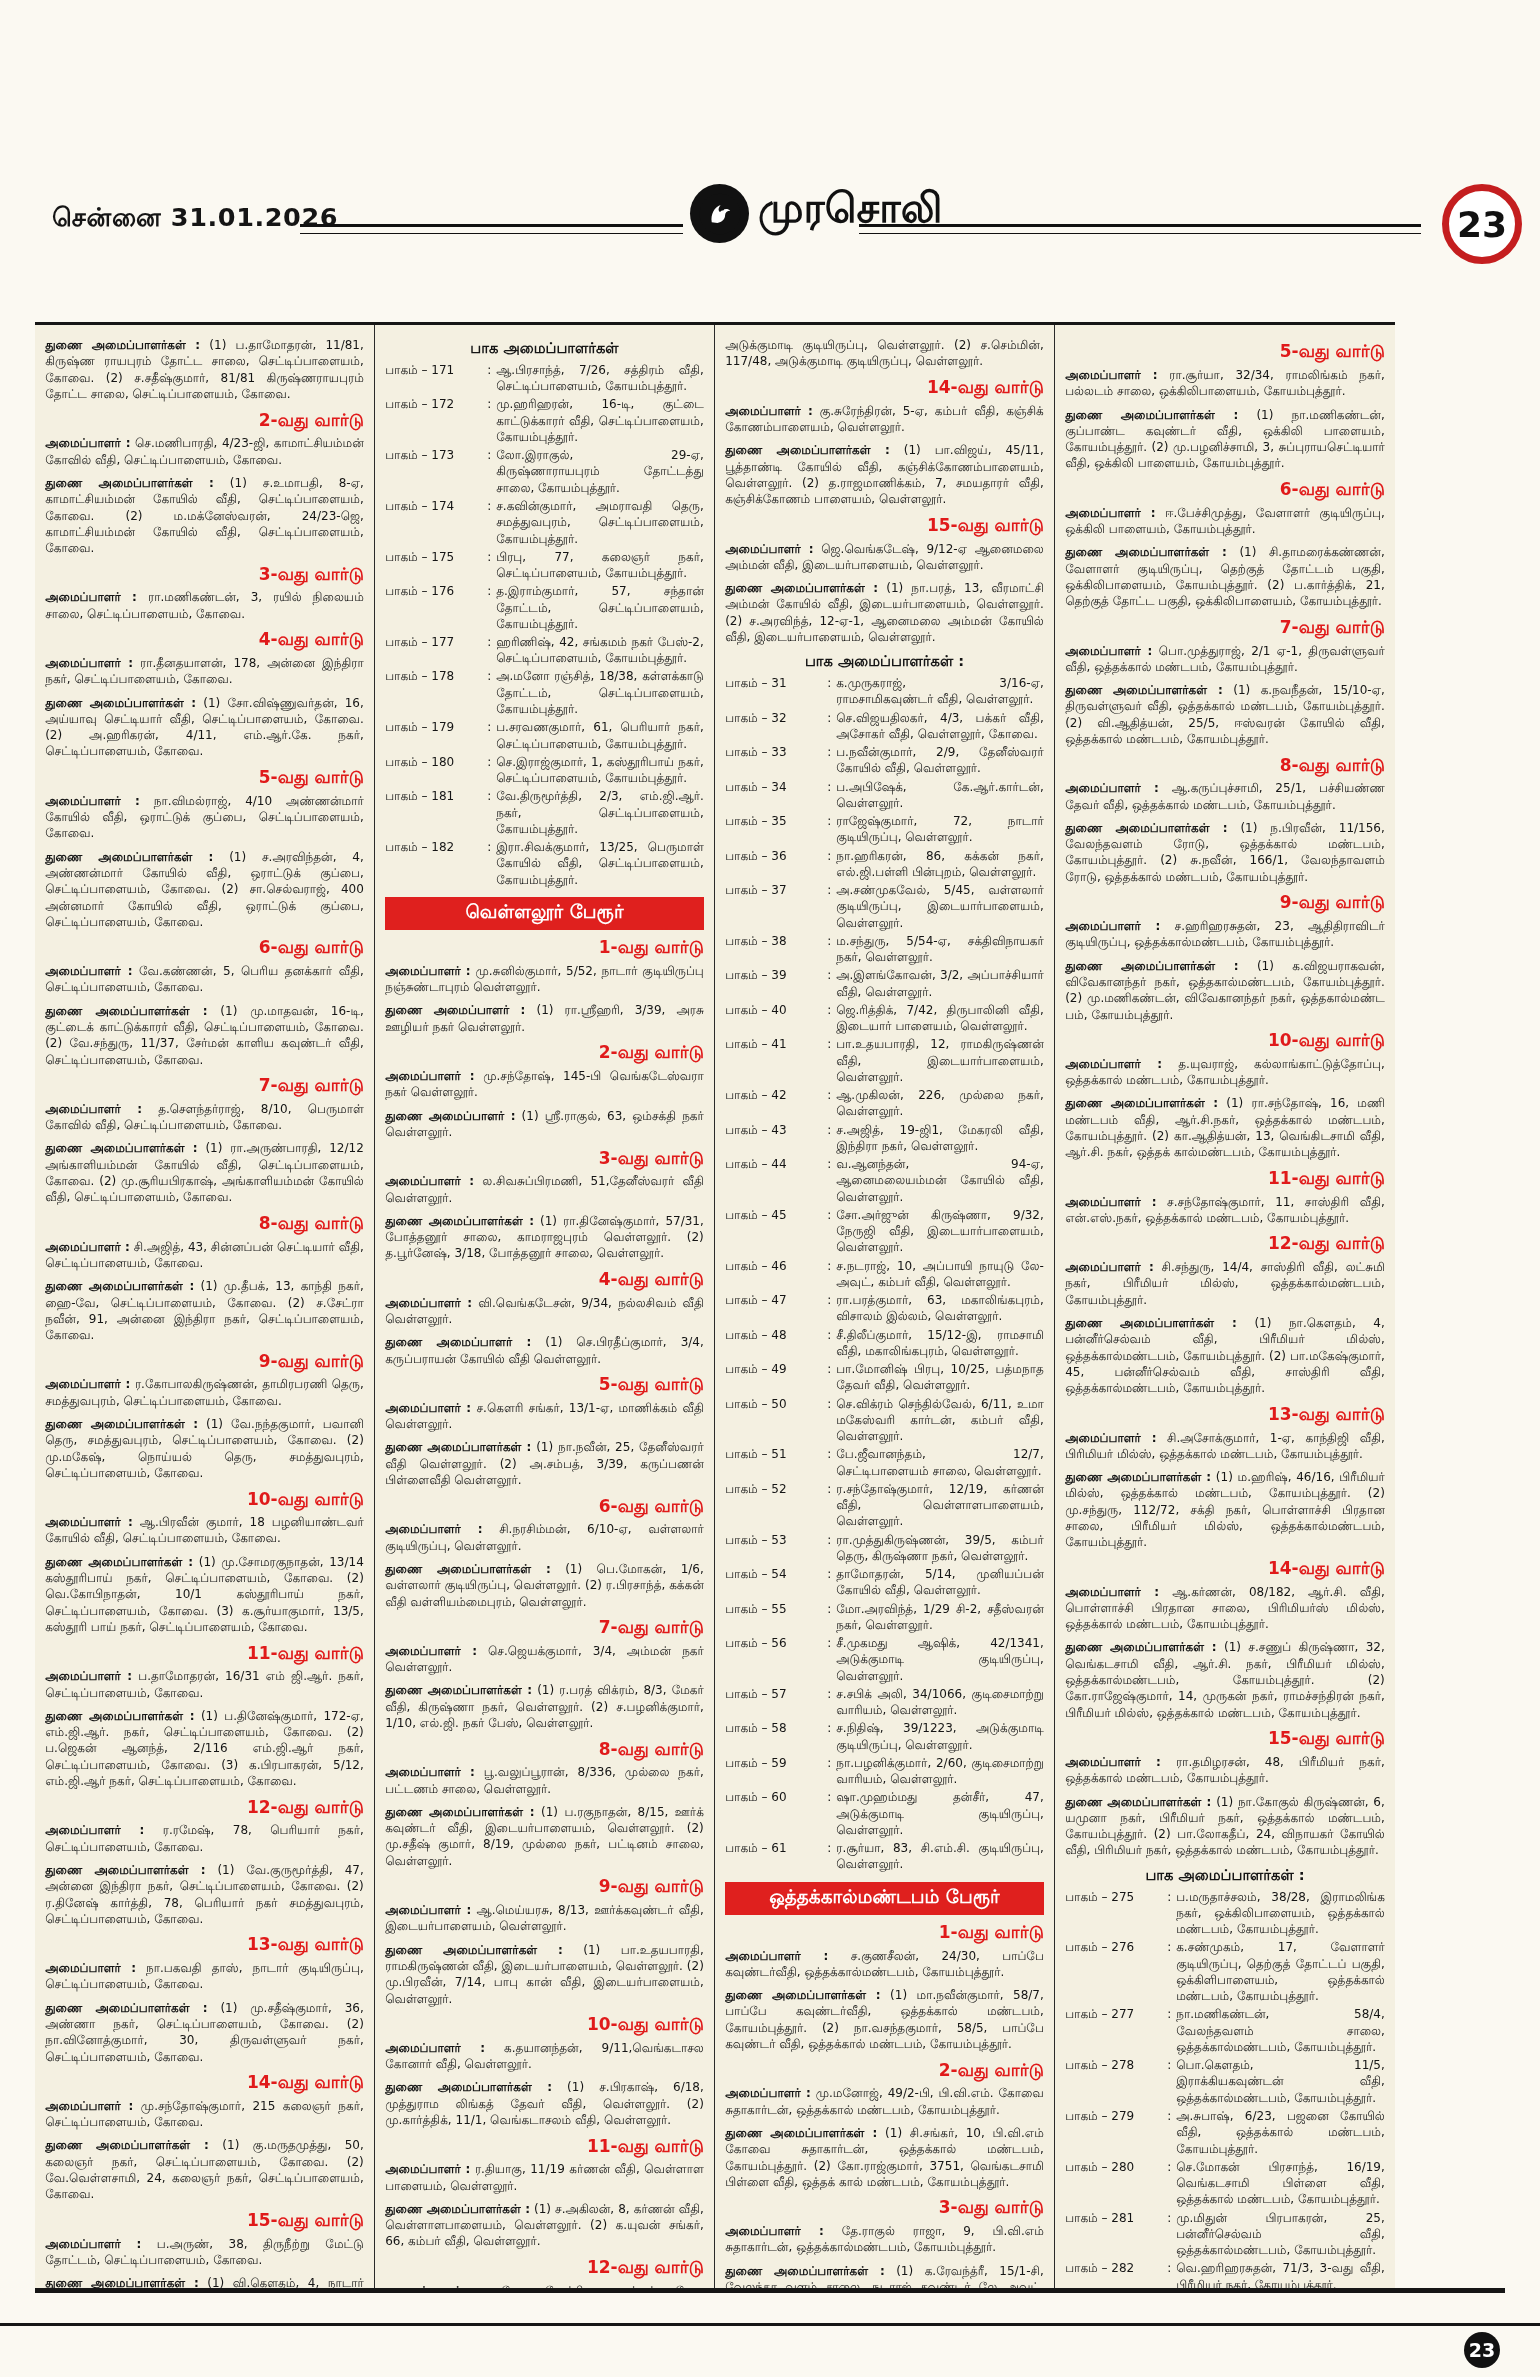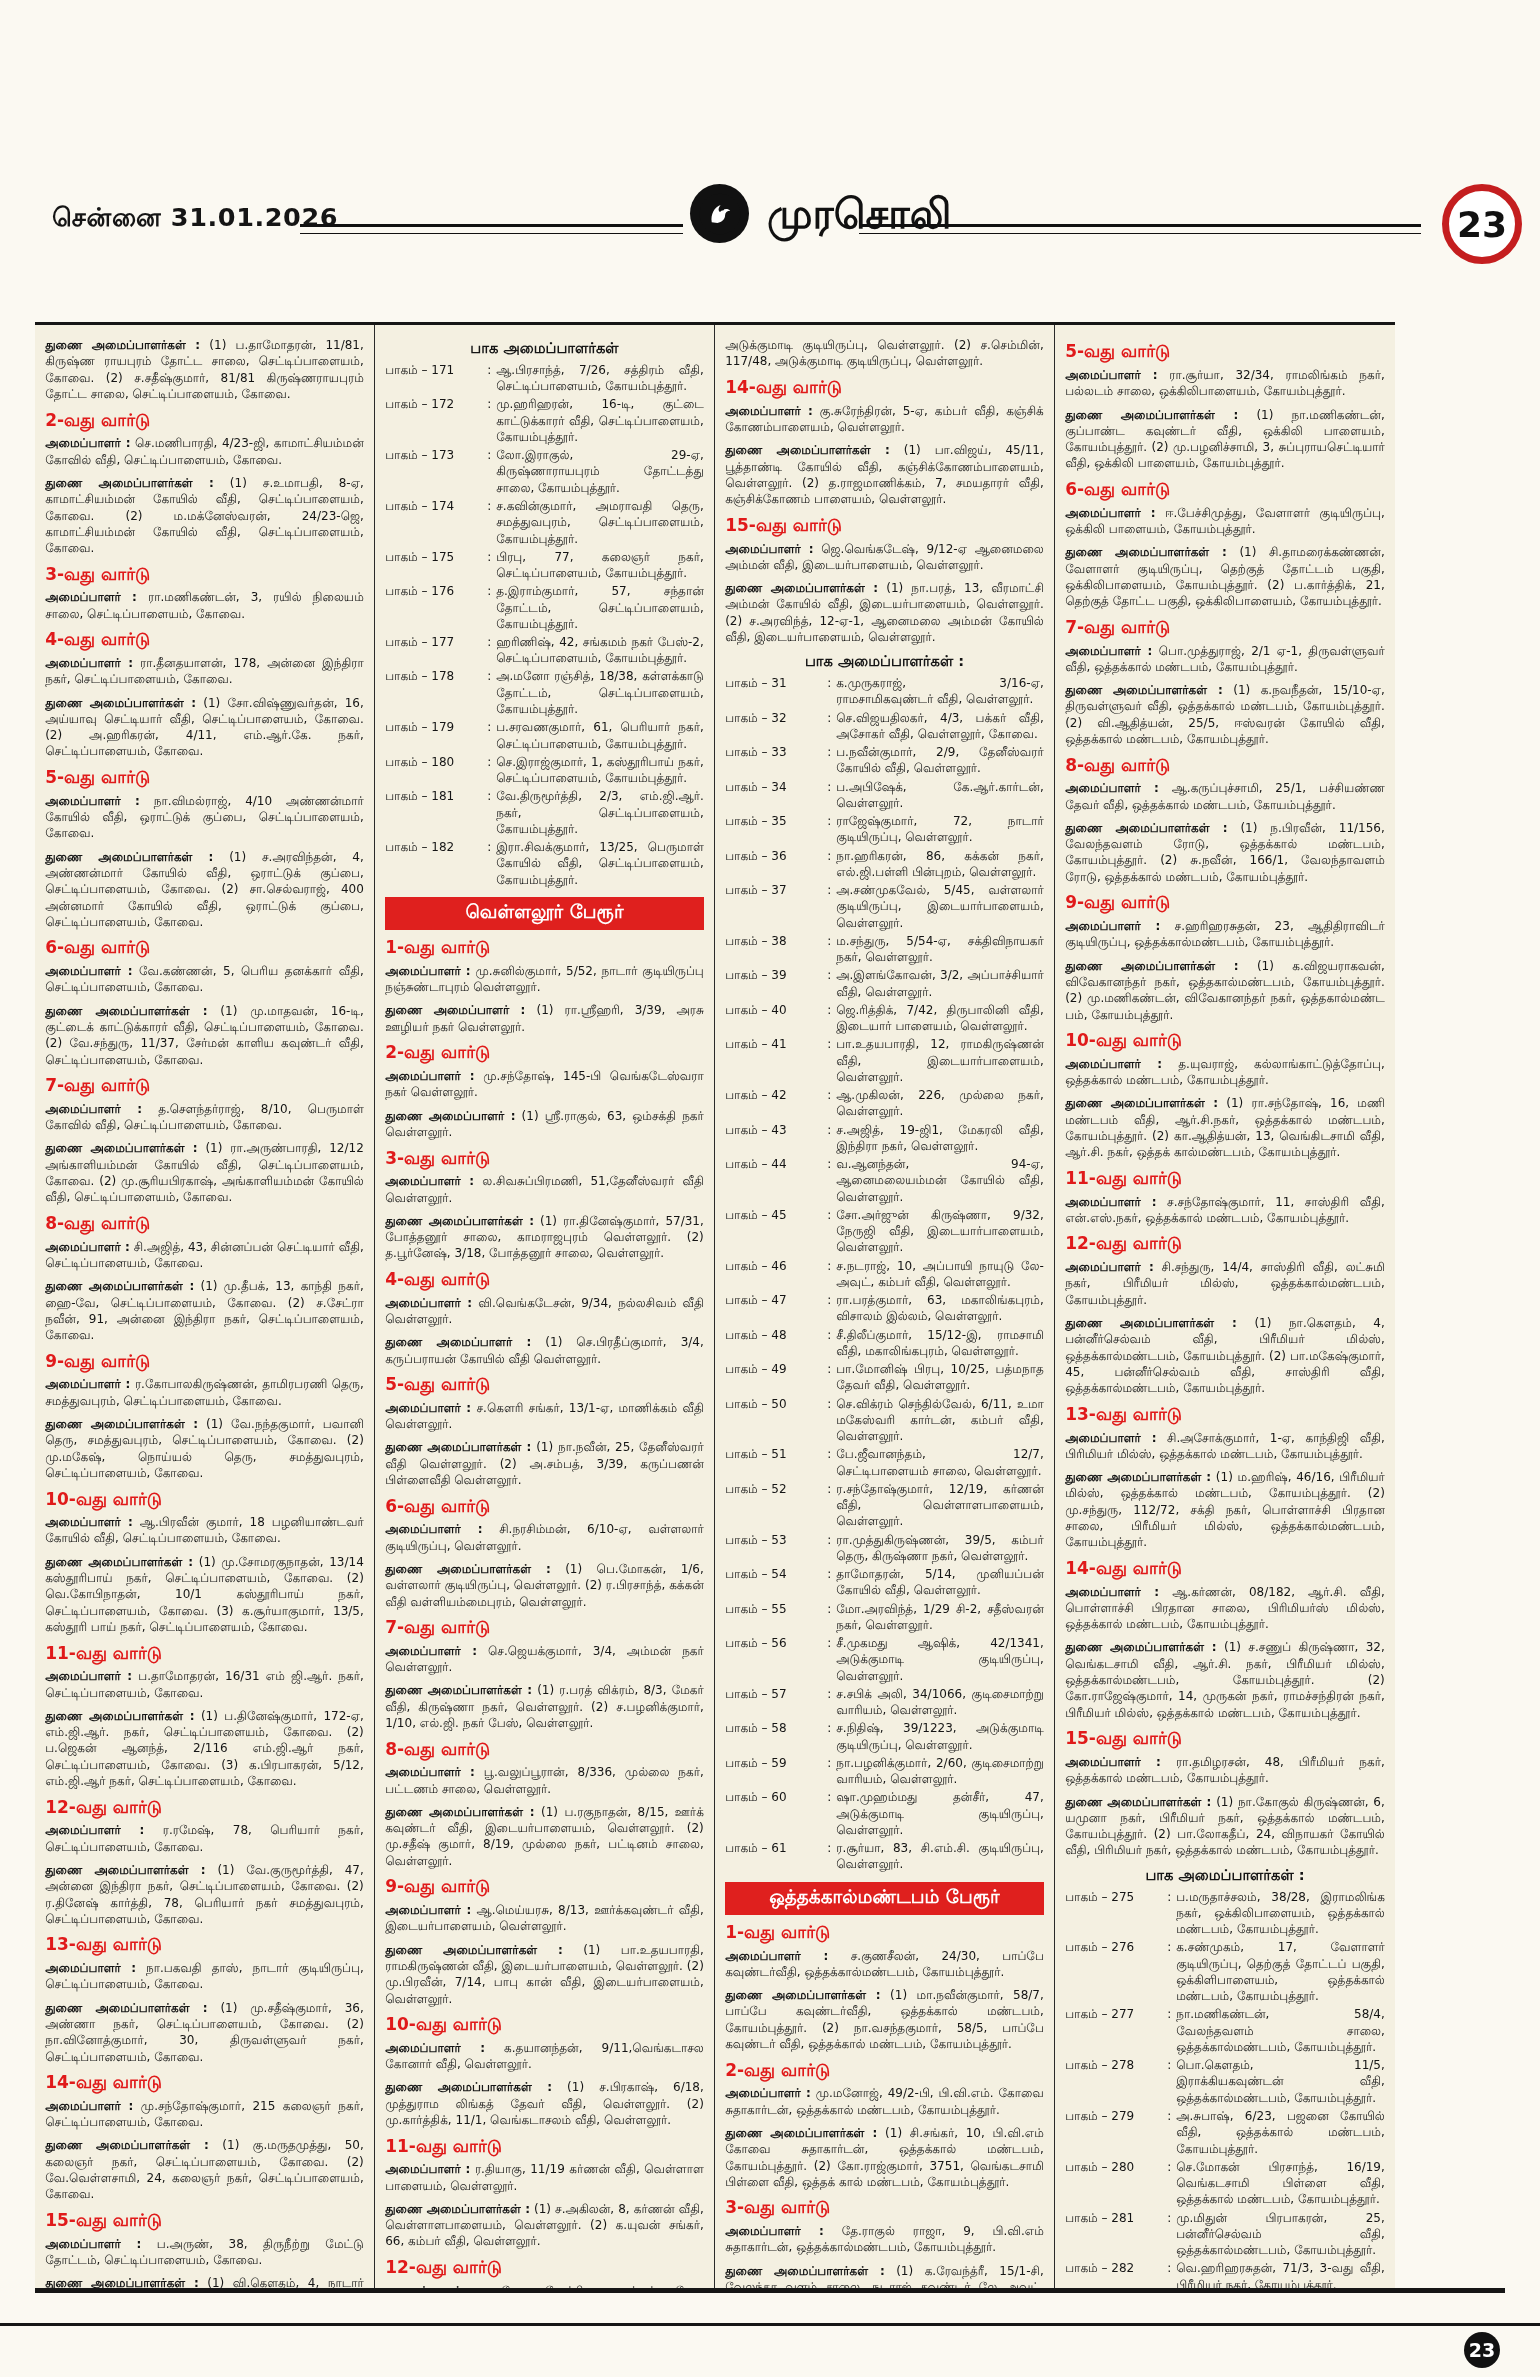--- a/index.html
+++ b/index.html
@@ -8,35 +8,35 @@
     background:#fbf9f2;
     font-family:"DejaVu Sans","Liberation Sans",sans-serif;
     color:#151515;
   }
   
   .hdr{position:absolute;top:184px;left:0;width:1496px;height:96px;}
   .hdr-date{position:absolute;left:52px;top:18px;font-size:25.5px;font-weight:bold;letter-spacing:0.6px;}
   .rule{position:absolute;top:40px;height:6.4px;border-top:3.2px solid #111;border-bottom:1.9px solid #111;}
   .rule-left{left:300px;width:383px;}
   .rule-right{left:859px;width:562px;}
-  .masthead{position:absolute;left:690px;top:0px;display:flex;align-items:flex-end;gap:18px;}
+  .masthead{position:absolute;left:690px;top:0px;display:flex;align-items:flex-start;gap:9px;}
   .logo-circ{width:59px;height:59px;border-radius:50%;background:#111;display:flex;align-items:center;justify-content:center;}
   .masthead-title{font-size:41px;font-weight:bold;color:#111;}
   .pagecirc{position:absolute;left:1442px;top:0px;width:66px;height:66px;border-radius:50%;
     background:#fff;border:7px solid #c41e1f;display:flex;align-items:center;justify-content:center;
     font-size:36px;font-weight:bold;color:#111;}
   
   .sheet{position:absolute;left:35px;top:322px;width:1360px;height:1964px;
     background:#f4f0e1;border-top:3.8px solid #161616;
     display:grid;grid-template-columns:1fr 1fr 1fr 1fr;overflow:hidden;}
   .col{padding:9px 10.2px 6.4px 10.2px;border-right:1.3px solid #2a2a2a;overflow:hidden;}
   .col:last-child{border-right:none;}
   .para{font-size:12px;line-height:16.3px;text-align:justify;margin:3.2px 0 7px 0;}
   .para b{font-weight:bold;}
-  .ward-heading{color:#e01a1a;font-weight:bold;text-align:left;font-size:17px;line-height:19px;margin:8.3px 0 5.7px 0;}
+  .ward-heading{color:#e01a1a;font-weight:bold;text-align:right;font-size:17px;line-height:19px;margin:8.3px 0 5.7px 0;}
   .banner{background:#df201e;color:#ffffff;font-weight:bold;text-align:center;font-size:18.5px;
     padding:4.5px 2.6px;margin:9px 0 6.4px 0;}
   .section-heading{font-weight:bold;text-align:center;font-size:14.7px;margin:5.1px 0 3.8px 0;}
   .part-row{display:flex;font-size:12px;line-height:16.3px;margin:1.9px 0;}
   .part-label{flex:0 0 97px;}
   .part-colon{flex:0 0 14px;text-align:center;}
   .part-text{flex:1;text-align:justify;}
   
   .foot-rule1{position:absolute;left:35px;top:2288px;width:1470px;height:4.5px;background:#161616;}
   .foot-rule2{position:absolute;left:0px;top:2323px;width:1541px;height:2.6px;background:#161616;}

